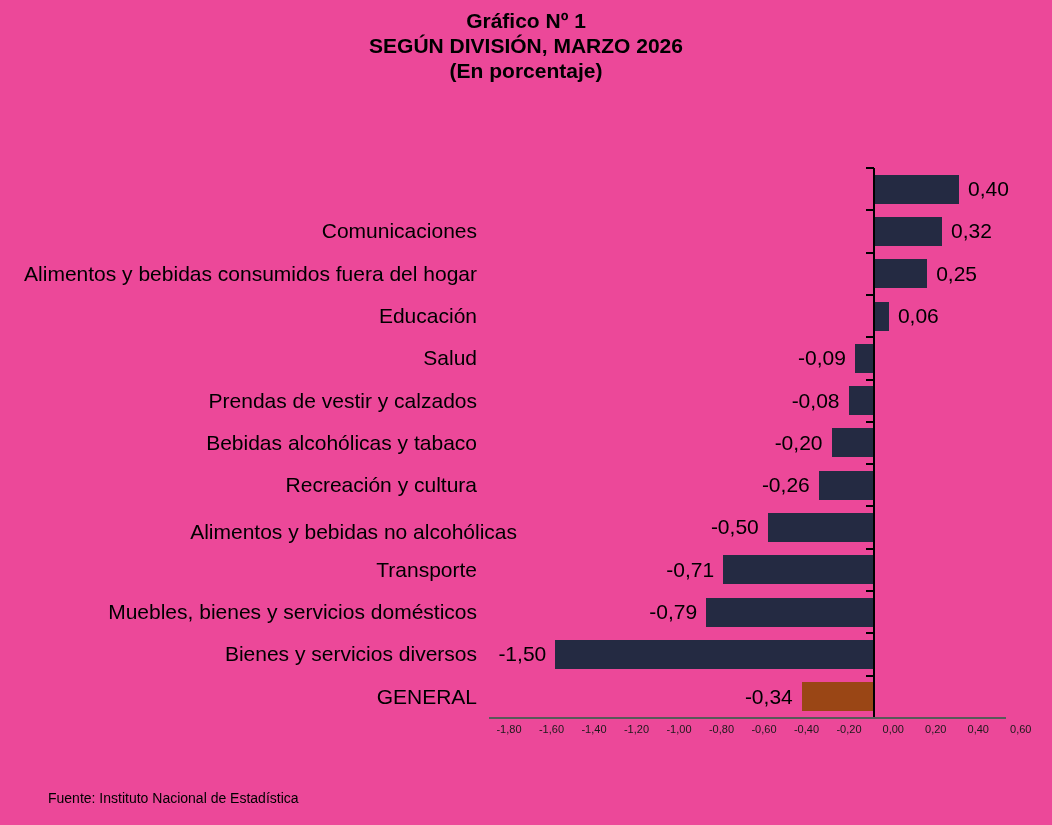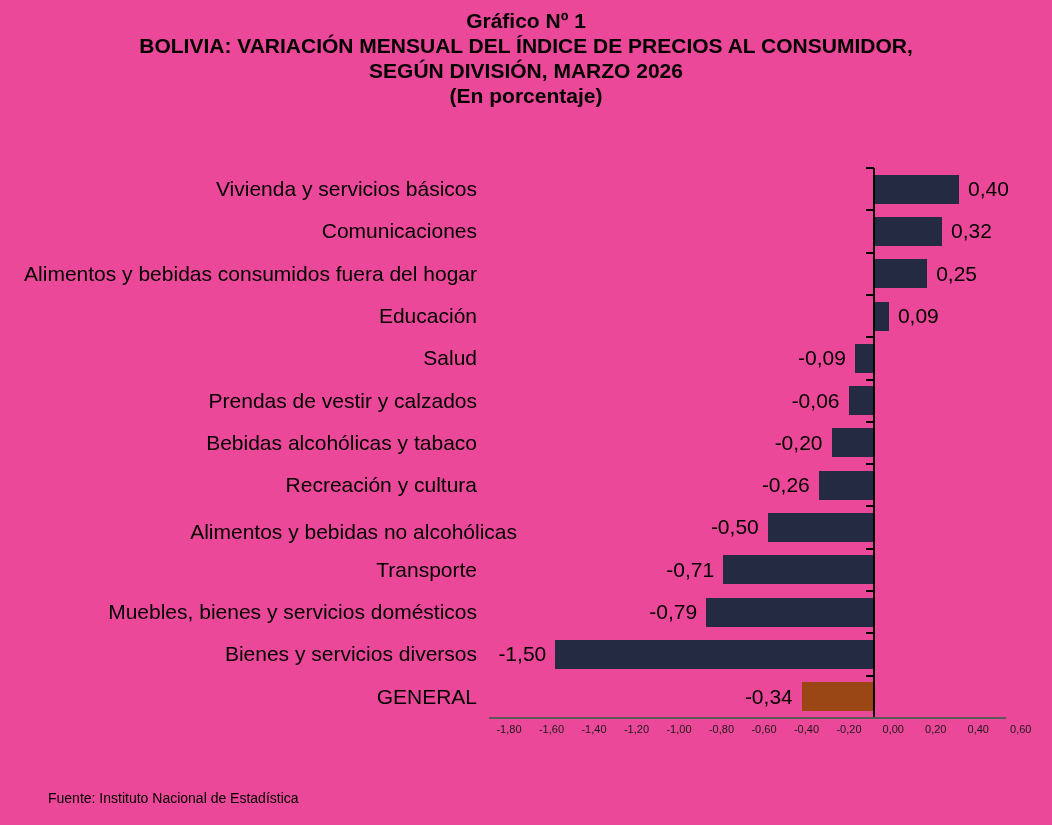--- a/index.html
+++ b/index.html
@@ -19,44 +19,42 @@
   .x-tick-label{position:absolute;width:60px;margin-left:-30px;text-align:right;
                 font-size:11px;color:#1a1a1a;}
   .footer{position:absolute;left:48px;top:790px;font-size:14px;}
 </style>
 </head>
 <body>
 
 <div class="page">
   <div class="title">
     <div>Gráfico Nº 1</div>
-    <div>BOLIVIA: VARIACIÓN MENSUAL DEL ÍNDICE DE PRECIOS AL CONSUMIDOR,</div>
     <div>SEGÚN DIVISIÓN, MARZO 2026</div>
     <div>(En porcentaje)</div>
   </div>
 
   <div id="chart">
-      <div class="cat-label" style="top: 168px; line-height: 42.3px; height: 42.3px;">Vivienda y servicios básicos</div>
       <div class="bar" style="left: 874px; width: 85px; top: 174.65px; height: 29px; background: rgb(36, 42, 66);"></div>
       <div class="val-label" style="top: 168px; line-height: 42.3px; height: 42.3px; left: 968px;">0,40</div>
       <div class="cat-label" style="top: 210.3px; line-height: 42.3px; height: 42.3px;">Comunicaciones</div>
       <div class="bar" style="left: 874px; width: 68px; top: 216.95px; height: 29px; background: rgb(36, 42, 66);"></div>
       <div class="val-label" style="top: 210.3px; line-height: 42.3px; height: 42.3px; left: 951px;">0,32</div>
       <div class="cat-label" style="top: 252.6px; line-height: 42.3px; height: 42.3px;">Alimentos y bebidas consumidos fuera del hogar</div>
       <div class="bar" style="left: 874px; width: 53.125px; top: 259.25px; height: 29px; background: rgb(36, 42, 66);"></div>
       <div class="val-label" style="top: 252.6px; line-height: 42.3px; height: 42.3px; left: 936.125px;">0,25</div>
       <div class="cat-label" style="top: 294.9px; line-height: 42.3px; height: 42.3px;">Educación</div>
       <div class="bar" style="left: 874px; width: 14.875px; top: 301.55px; height: 29px; background: rgb(36, 42, 66);"></div>
-      <div class="val-label" style="top: 294.9px; line-height: 42.3px; height: 42.3px; left: 897.875px;">0,09</div>
+      <div class="val-label" style="top: 294.9px; line-height: 42.3px; height: 42.3px; left: 897.875px;">0,06</div>
       <div class="cat-label" style="top: 337.2px; line-height: 42.3px; height: 42.3px;">Salud</div>
       <div class="bar" style="left: 854.875px; width: 19.125px; top: 343.85px; height: 29px; background: rgb(36, 42, 66);"></div>
       <div class="val-label neg" style="top: 337.2px; line-height: 42.3px; height: 42.3px; left: 845.875px; text-align: center;">-0,09</div>
       <div class="cat-label" style="top: 379.5px; line-height: 42.3px; height: 42.3px;">Prendas de vestir y calzados</div>
       <div class="bar" style="left: 848.5px; width: 25.5px; top: 386.15px; height: 29px; background: rgb(36, 42, 66);"></div>
-      <div class="val-label neg" style="top: 379.5px; line-height: 42.3px; height: 42.3px; left: 839.5px;">-0,06</div>
+      <div class="val-label neg" style="top: 379.5px; line-height: 42.3px; height: 42.3px; left: 839.5px;">-0,08</div>
       <div class="cat-label" style="top: 421.8px; line-height: 42.3px; height: 42.3px;">Bebidas alcohólicas y tabaco</div>
       <div class="bar" style="left: 831.5px; width: 42.5px; top: 428.45px; height: 29px; background: rgb(36, 42, 66);"></div>
       <div class="val-label neg" style="top: 421.8px; line-height: 42.3px; height: 42.3px; left: 822.5px;">-0,20</div>
       <div class="cat-label" style="top: 464.1px; line-height: 42.3px; height: 42.3px;">Recreación y cultura</div>
       <div class="bar" style="left: 818.75px; width: 55.25px; top: 470.75px; height: 29px; background: rgb(36, 42, 66);"></div>
       <div class="val-label neg" style="top: 464.1px; line-height: 42.3px; height: 42.3px; left: 809.75px;">-0,26</div>
       <div class="cat-label" style="top: 511px; line-height: 42.3px; height: 42.3px; padding-left: 40px;">Alimentos y bebidas no alcohólicas</div>
       <div class="bar" style="left: 767.75px; width: 106.25px; top: 513.05px; height: 29px; background: rgb(36, 42, 66);"></div>
       <div class="val-label neg" style="top: 506.4px; line-height: 42.3px; height: 42.3px; left: 758.75px;">-0,50</div>
       <div class="cat-label" style="top: 548.7px; line-height: 42.3px; height: 42.3px;">Transporte</div>

